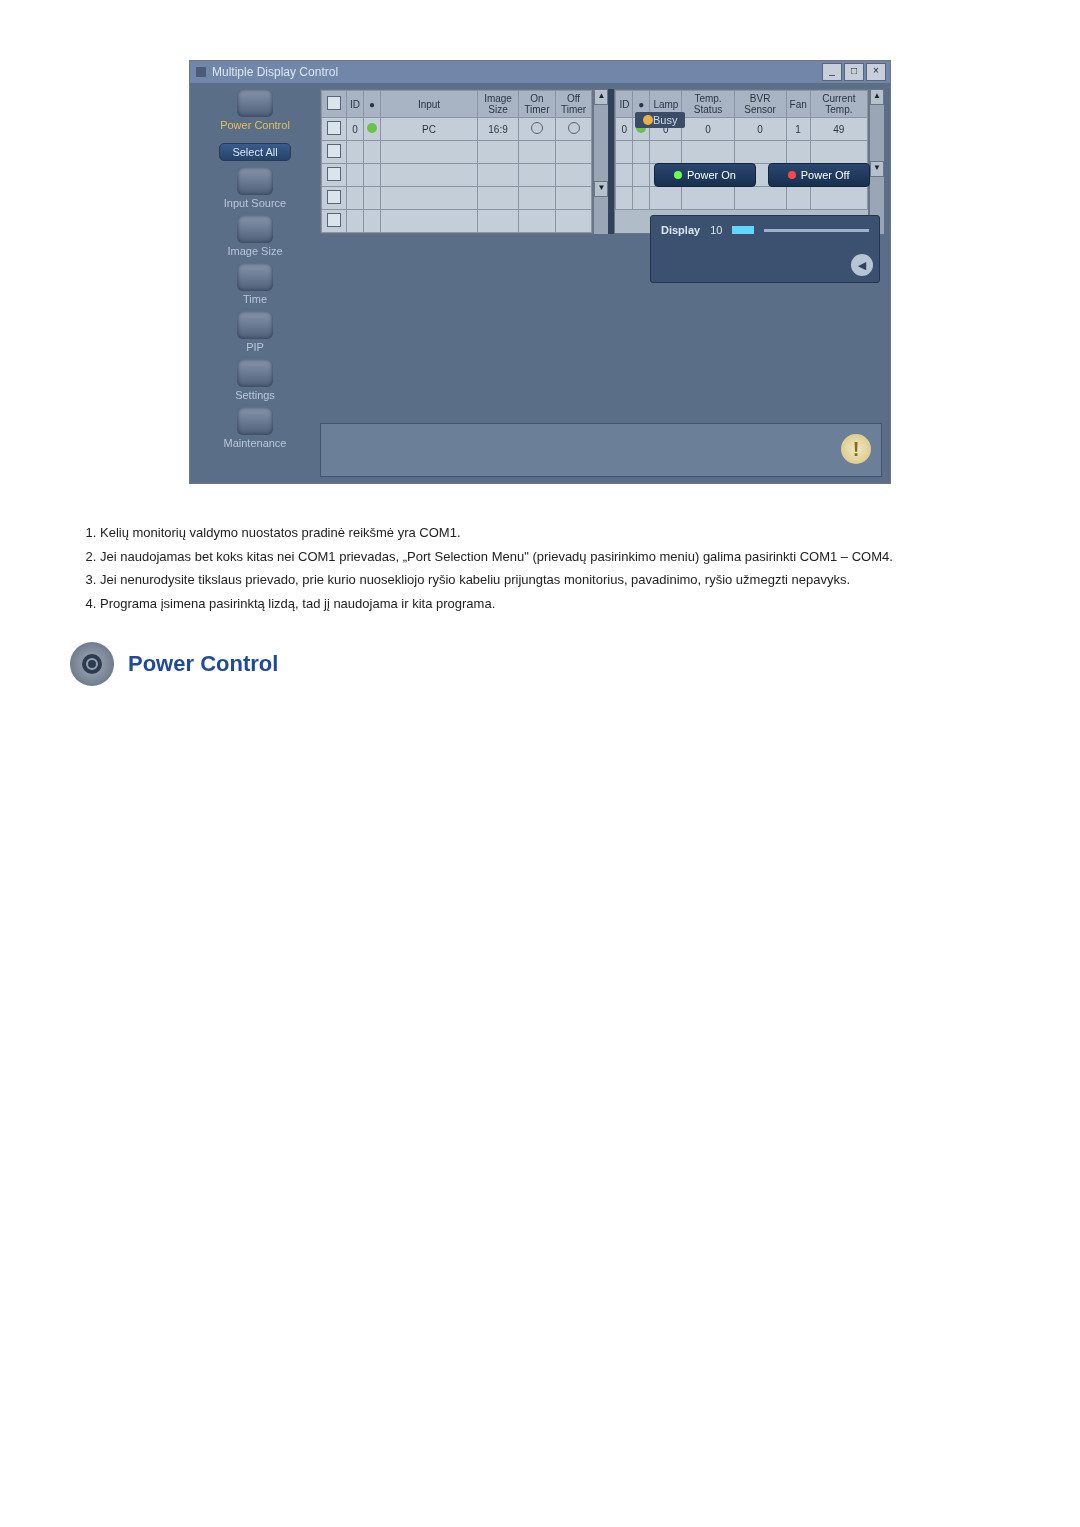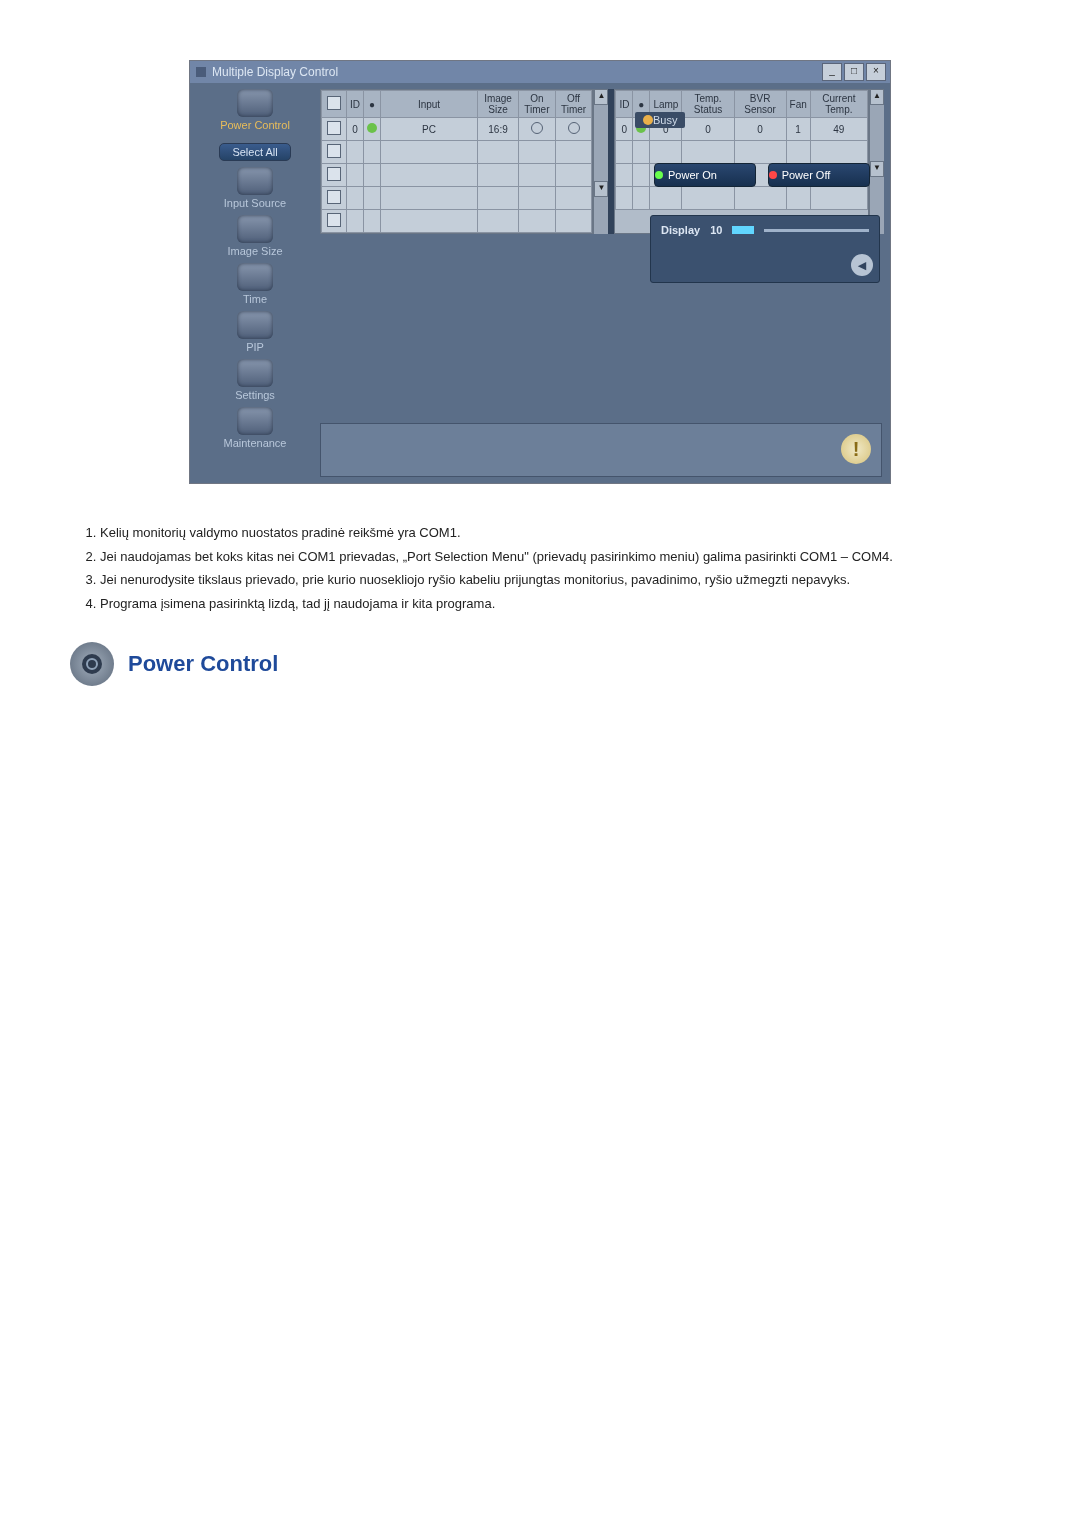--- a/index.html
+++ b/index.html
@@ -33,21 +33,21 @@
   .chk{width:12px;height:12px;border:1px solid #586577;background:#dbe3ec;display:inline-block}
   .dot{width:10px;height:10px;border-radius:50%;display:inline-block}
   .greendot{background:#6bc24a}
   .ring{width:10px;height:10px;border:1px solid #556275;border-radius:50%;display:inline-block}
   .sbar{width:14px;background:#9aa6b6;border-left:1px solid #6a7686}
   .sbar .arr{height:14px;background:#b6c1ce;border:1px solid #6a7686;font-size:8px;text-align:center;line-height:12px}
   .flexrow{display:flex}
   .topright-busy{position:absolute;left:445px;top:29px;background:#3a4c66;padding:2px 8px;font-size:11px;color:#d0dbe9;border-radius:2px;display:flex;align-items:center;gap:0}
   .busylamp{width:10px;height:10px;border-radius:50%;background:#eab04a;display:inline-block}
   .ctrlpanel{position:absolute;right:10px;top:80px;width:230px}
-  .pbtn{display:inline-block;width:100px;background:linear-gradient(#2a4770,#17304f);color:#fff;font-size:11px;text-align:left;padding:5px 0;border-radius:4px;border:1px solid #142536;margin:0 4px}
+  .pbtn{display:inline-block;width:100px;background:linear-gradient(#2a4770,#17304f);color:#fff;font-size:11px;text-align:center;padding:5px 0;border-radius:4px;border:1px solid #142536;margin:0 4px}
   .pbtn .bul{width:8px;height:8px;border-radius:50%;display:inline-block;margin-right:5px}
   .bul-g{background:#69ff4d}.bul-r{background:#ff4747}
   .volbox{margin-top:28px;background:#3b516f;border:1px solid #22354c;padding:8px 10px;border-radius:3px;color:#dce6f3;font-size:11px;position:relative;height:50px}
   .volrow{display:flex;align-items:center;gap:10px}
   .vollead{width:22px;height:8px;background:#61d6ff}
   .voltrack{flex:1;height:3px;background:#9fb2ca;position:relative}
   .spk{position:absolute;right:6px;bottom:6px;width:22px;height:22px;border-radius:50%;background:#b7c4d4;display:flex;align-items:center;justify-content:center;color:#31445e;font-size:11px}
   .warnzone{position:absolute;left:130px;right:8px;bottom:6px;top:auto;height:52px;background:#6c7f99;border:1px solid #44546c}
   .warnzone .warn{position:absolute;right:10px;top:10px;width:30px;height:30px;border-radius:50%;background:radial-gradient(#f0e9c7,#d7c27a);display:flex;align-items:center;justify-content:center;color:#8a6c17;font-size:20px;font-weight:bold}
   ol{padding-left:30px;margin:18px 0}
@@ -245,21 +245,21 @@
       </div>
 
       <div class="ctrlpanel">
         <div>
           <span class="pbtn"><span class="bul bul-g"></span><span>Power On</span></span>
           <span class="pbtn"><span class="bul bul-r"></span><span>Power Off</span></span>
         </div>
         <div class="volbox">
           <div class="volrow">
             <span style="font-weight:bold">Display</span>
-            <span style="font-weight:bold">10</span>
+            <span style="font-weight:normal">10</span>
             <span class="vollead"></span>
             <div class="voltrack"></div>
           </div>
           <div class="spk">◀</div>
         </div>
       </div>
 
       <div class="warnzone">
         <div class="warn">!</div>
       </div>

